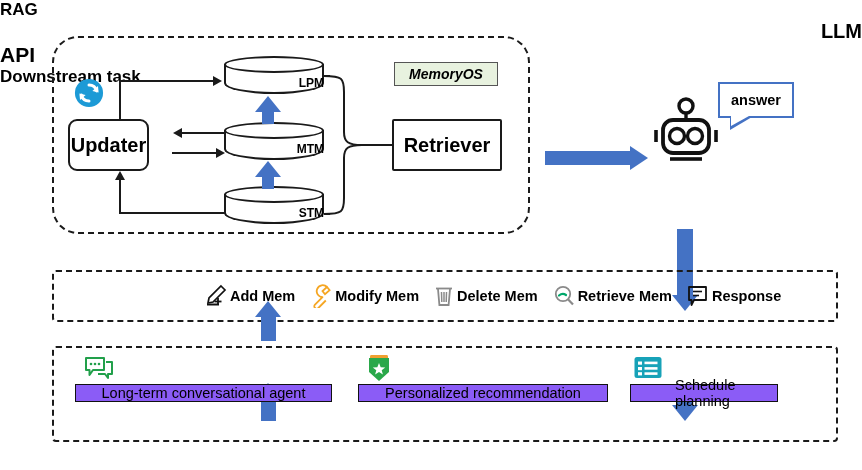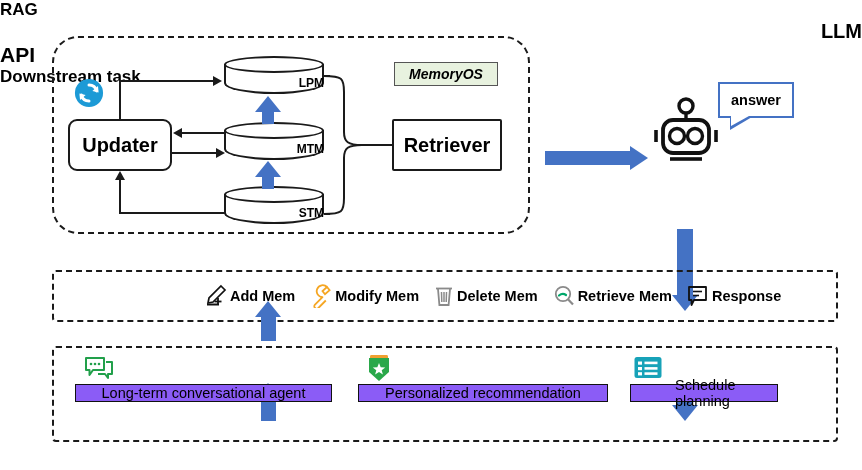--- a/index.html
+++ b/index.html
@@ -9,21 +9,21 @@
 
   
   .dashed-box{position:absolute;border:2px dashed #1a1a1a;background:transparent;box-sizing:border-box;}
   #memoryos-container{left:52px;top:36px;width:478px;height:198px;border-radius:26px;}
   #api-container{left:52px;top:270px;width:786px;height:52px;border-radius:4px;}
   #downstream-container{left:52px;top:346px;width:786px;height:96px;border-radius:4px;}
 
   
   .solid-box{position:absolute;box-sizing:border-box;background:#fff;border:2px solid #1a1a1a;
              display:flex;align-items:center;justify-content:center;text-align:center;}
-  #updater-box{left:68px;top:119px;width:104px;height:52px;border-radius:9px;
+  #updater-box{left:68px;top:119px;width:81px;height:52px;border-radius:9px;
                font-size:20px;font-weight:bold;}
   #retriever-box{left:392px;top:119px;width:110px;height:52px;border-radius:2px;
                  font-size:20px;font-weight:bold;}
 
   
   #memoryos-tag{left:394px;top:62px;width:104px;height:24px;border:1px solid #555;
                 background:#e8f2df;font-size:14px;font-weight:bold;font-style:italic;}
 
   
   .cyl{position:absolute;width:100px;height:46px;}

